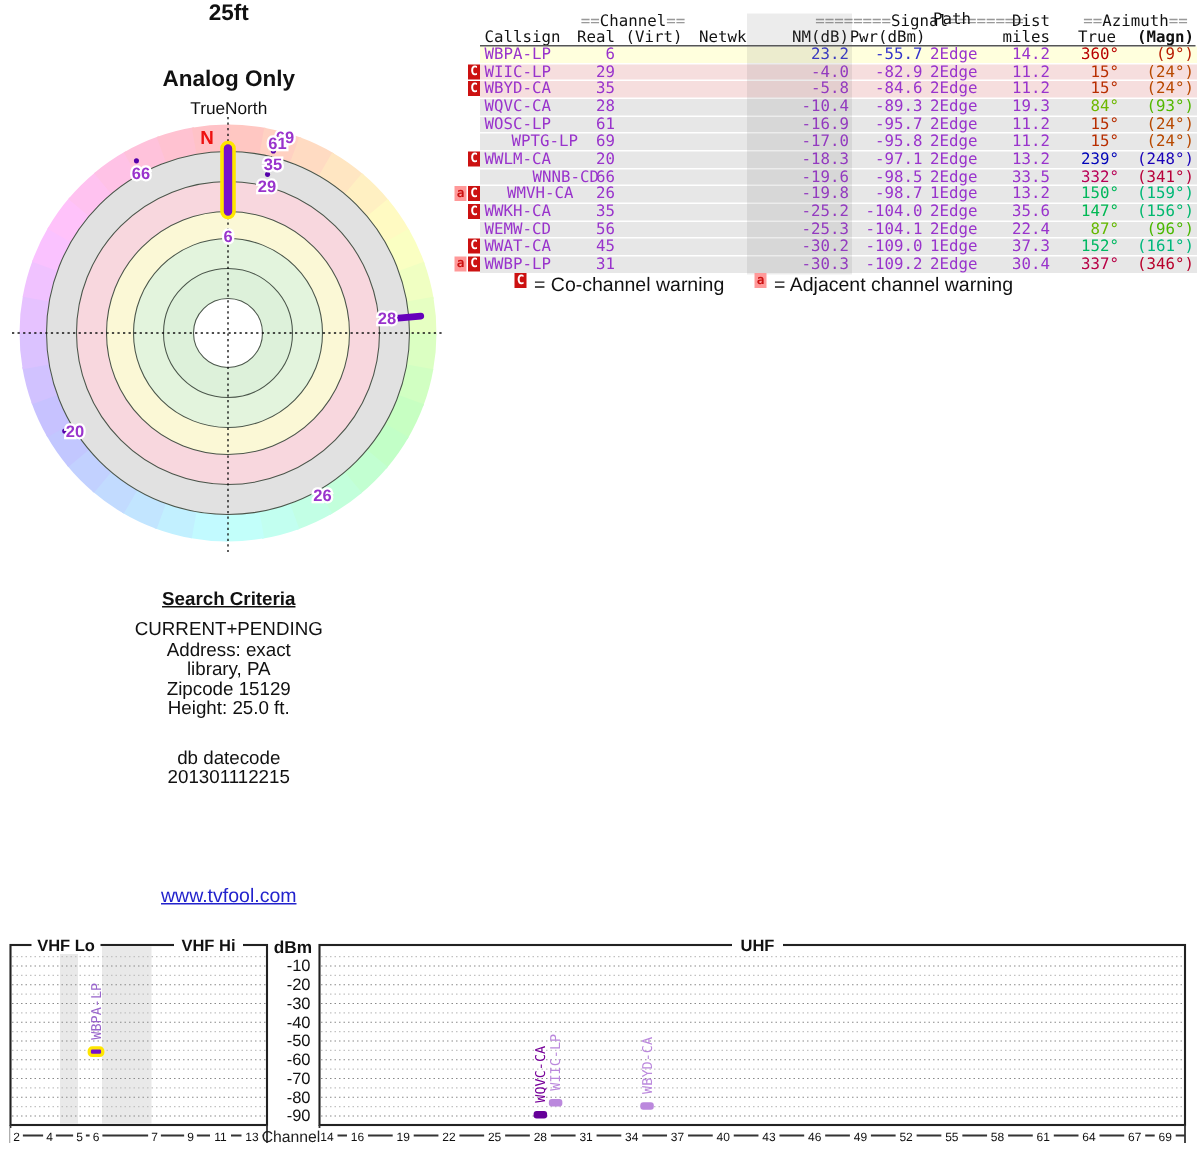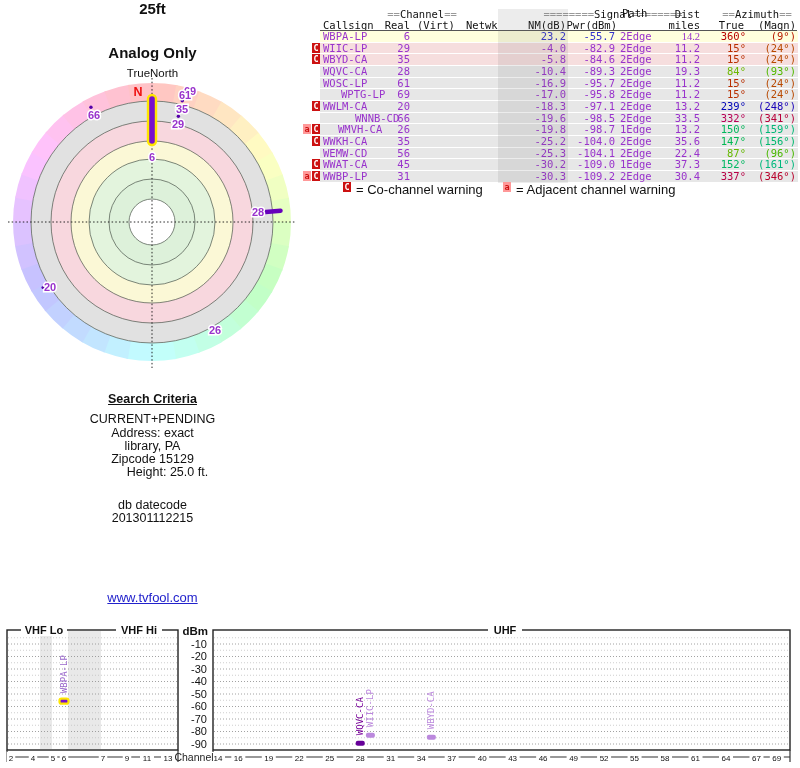--- a/index.html
+++ b/index.html
@@ -106,28 +106,28 @@
     <span class="cell" style="top: 9px; color: rgb(17, 17, 17); left: 722.24px;"><span class="gray-eq">==</span><span>Azimuth</span><span class="gray-eq">==</span></span>
     <span class="cell" style="top: 20px; color: rgb(17, 17, 17); left: 323px;">Callsign</span>
     <span class="cell" style="top: 20px; color: rgb(17, 17, 17); right: 390px;">Real</span>
     <span class="cell" style="top: 20px; color: rgb(17, 17, 17); left: 417px;">(Virt)</span>
     <span class="cell" style="top: 20px; color: rgb(17, 17, 17); left: 466px;">Netwk</span>
     <span class="cell" style="top: 20px; color: rgb(17, 17, 17); right: 234px;">NM(dB)</span>
     <span class="cell" style="top: 20px; color: rgb(17, 17, 17); right: 183px;">Pwr(dBm)</span>
     <span class="cell" style="top: 8px; color: rgb(17, 17, 17); left: 622px;">Path</span>
     <span class="cell" style="top: 20px; color: rgb(17, 17, 17); right: 100px;">miles</span>
     <span class="cell" style="top: 20px; color: rgb(17, 17, 17); right: 56px;">True</span>
-    <span class="cell" style="top: 20px; color: rgb(17, 17, 17); right: 4px;">(Magn)</span>
+    <span class="cell" style="top: 20px; color: rgb(17, 17, 17); right: 4px; font-weight: bold;">(Magn)</span>
     <div class="abs" style="left: 320px; top: 31px; width: 478px; height: 10.8px; background: rgb(255, 255, 221);"></div>
     <span class="cell" style="top: 31px; color: rgb(153, 51, 204); left: 323px;">WBPA-LP</span>
     <span class="cell" style="top: 31px; color: rgb(153, 51, 204); right: 390px;">6</span>
     <span class="cell" style="top: 31px; color: rgb(51, 51, 204); right: 234px;">23.2</span>
     <span class="cell" style="top: 31px; color: rgb(51, 51, 204); right: 185px;">-55.7</span>
     <span class="cell" style="top: 31px; color: rgb(153, 51, 204); left: 620px;">2Edge</span>
-    <span class="cell" style="top: 31px; color: rgb(153, 51, 204); right: 100px; font-family: Liberation Serif, serif;">14.2</span>
+    <span class="cell" style="top: 31px; color: rgb(153, 51, 204); right: 100px;">14.2</span>
     <span class="cell" style="top: 31px; color: rgb(184, 0, 0); right: 54px;">360°</span>
     <span class="cell" style="top: 31px; color: rgb(184, 28, 0); right: 4px;">(9°)</span>
     <div class="abs" style="left: 320px; top: 42.66px; width: 478px; height: 10.8px; background: rgb(246, 222, 222);"></div>
     <div class="warnbox" style="left: 312px; top: 42.66px; background: rgb(204, 17, 17); color: rgb(255, 255, 255);">C</div>
     <span class="cell" style="top: 42.66px; color: rgb(153, 51, 204); left: 323px;">WIIC-LP</span>
     <span class="cell" style="top: 42.66px; color: rgb(153, 51, 204); right: 390px;">29</span>
     <span class="cell" style="top: 42.66px; color: rgb(153, 51, 204); right: 234px;">-4.0</span>
     <span class="cell" style="top: 42.66px; color: rgb(153, 51, 204); right: 185px;">-82.9</span>
     <span class="cell" style="top: 42.66px; color: rgb(153, 51, 204); left: 620px;">2Edge</span>
     <span class="cell" style="top: 42.66px; color: rgb(153, 51, 204); right: 100px;">11.2</span>
@@ -249,21 +249,21 @@
 <div class="abs warnbox" style="left:343px;top:182px;background:#cc1111;color:#fff">C</div>
 <div class="abs legend-text" style="left:356px;top:182px">= Co-channel warning</div>
 <div class="abs warnbox" style="left:503px;top:182px;background:#ff9999;color:#cc1111">a</div>
 <div class="abs legend-text" style="left:516px;top:182px">= Adjacent channel warning</div>
 
 <div class="abs ctr sc-title" style="left:0;top:392px;width:305px">Search Criteria</div>
 <div class="abs ctr sc-line" style="left:0;top:413px;width:305px">CURRENT+PENDING</div>
 <div class="abs ctr sc-line" style="left:0;top:427px;width:305px">Address: exact</div>
 <div class="abs ctr sc-line" style="left:0;top:440px;width:305px">library, PA</div>
 <div class="abs ctr sc-line" style="left:0;top:453px;width:305px">Zipcode 15129</div>
-<div class="abs ctr sc-line" style="left:15px;top:466px;width:305px">Height: 25.0 ft.</div>
+<div class="abs ctr sc-line" style="left:0;top:466px;width:305px">Height: 25.0 ft.</div>
 <div class="abs ctr sc-line" style="left:0;top:499px;width:305px">db datecode</div>
 <div class="abs ctr sc-line" style="left:0;top:512px;width:305px">201301112215</div>
 
 <div class="abs ctr" style="left:0;top:588px;width:305px">
   <a href="#" class="tvfool">www.tvfool.com</a>
 </div>
 
 <svg class="abs" style="left:0;top:620px" width="800" height="148">
     <rect x="40" y="11" width="12" height="118" fill="#e9e9e9"></rect>
     <rect x="68" y="11" width="33" height="118" fill="#e9e9e9"></rect>

